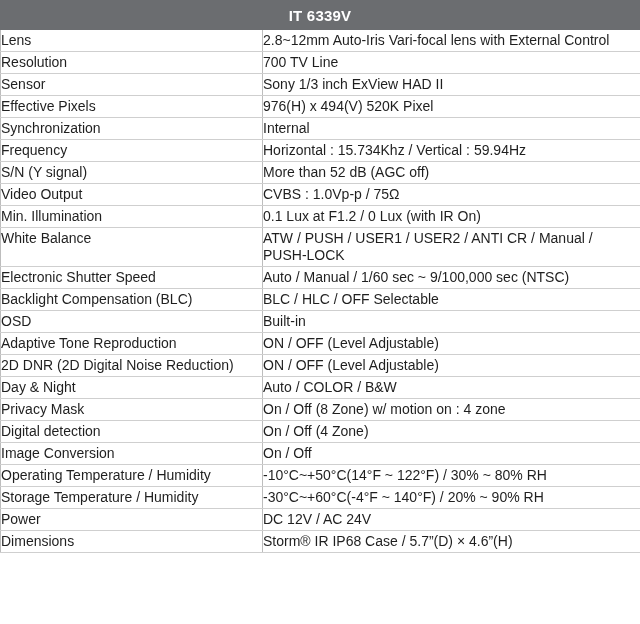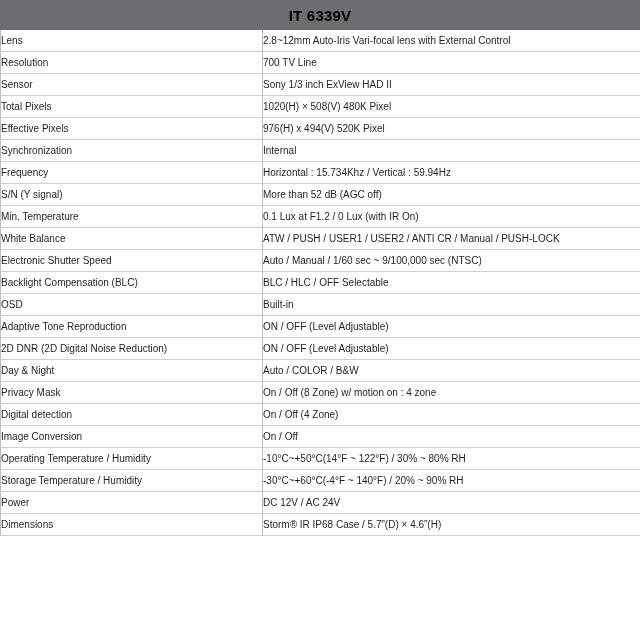--- a/index.html
+++ b/index.html
@@ -44,21 +44,21 @@
     table-layout: fixed;
     background: #ffffff;
   }
   table.spec-table col.col-label { width: 262px; }
   table.spec-table col.col-value { width: 378px; }
 
   table.spec-table td {
     border: 1px solid #cfcfcf;
     border-left-color: #bdbdbd;
     border-right-color: #bdbdbd;
-    font-size: 10px;
+    font-size: 14px;
     line-height: 17px;
     padding: 2px 0 2px 0;
     vertical-align: top;
     height: 18px;
     box-sizing: border-box;
   }
   table.spec-table tr:first-child td { border-top: none; }
 
   td.label-cell {
     padding-left: 9px;
@@ -72,21 +72,21 @@
   }
 
   .cell-text { display: block; }
 </style>
 </head>
 <body>
 
 <div class="spec-sheet">
 
   <div class="title-bar" style="background: rgb(107, 109, 112);">
-    <span class="title-text" style="color: #000000;">IT 6339V</span>
+    <span class="title-text" style="color: #ffffff;">IT 6339V</span>
   </div>
 
   <table class="spec-table">
     <colgroup>
       <col class="col-label">
       <col class="col-value">
     </colgroup>
     <tbody>
         <tr>
           <td class="label-cell">
@@ -107,28 +107,20 @@
         <tr>
           <td class="label-cell">
             <span class="cell-text">Sensor</span>
           </td>
           <td class="value-cell">
             <span class="cell-text">Sony 1/3 inch ExView HAD II</span>
           </td>
         </tr>
         <tr>
           <td class="label-cell">
-            <span class="cell-text">Total Pixels</span>
-          </td>
-          <td class="value-cell">
-            <span class="cell-text">1020(H) × 508(V) 480K Pixel</span>
-          </td>
-        </tr>
-        <tr>
-          <td class="label-cell">
             <span class="cell-text">Effective Pixels</span>
           </td>
           <td class="value-cell">
             <span class="cell-text">976(H) x 494(V) 520K Pixel</span>
           </td>
         </tr>
         <tr>
           <td class="label-cell">
             <span class="cell-text">Synchronization</span>
           </td>
@@ -147,21 +139,29 @@
         <tr>
           <td class="label-cell">
             <span class="cell-text">S/N (Y signal)</span>
           </td>
           <td class="value-cell">
             <span class="cell-text">More than 52 dB (AGC off)</span>
           </td>
         </tr>
         <tr>
           <td class="label-cell">
-            <span class="cell-text">Min. Temperature</span>
+            <span class="cell-text">Video Output</span>
+          </td>
+          <td class="value-cell">
+            <span class="cell-text">CVBS : 1.0Vp-p / 75Ω</span>
+          </td>
+        </tr>
+        <tr>
+          <td class="label-cell">
+            <span class="cell-text">Min. Illumination</span>
           </td>
           <td class="value-cell">
             <span class="cell-text">0.1 Lux at F1.2 / 0 Lux (with IR On)</span>
           </td>
         </tr>
         <tr>
           <td class="label-cell">
             <span class="cell-text">White Balance</span>
           </td>
           <td class="value-cell">

